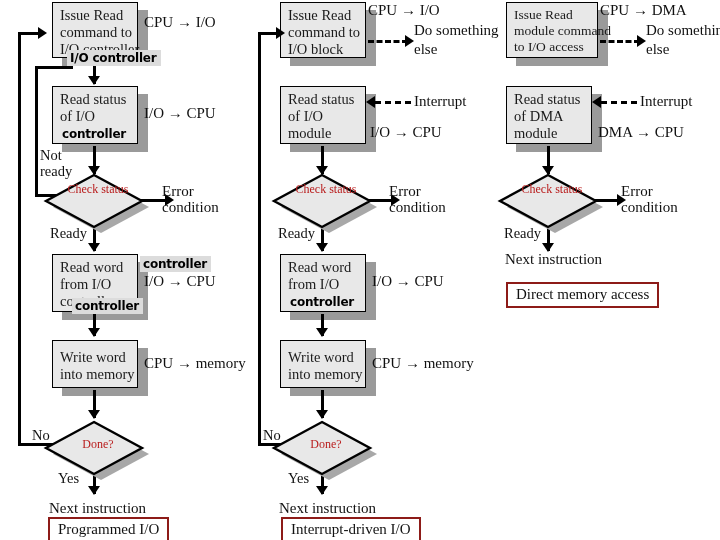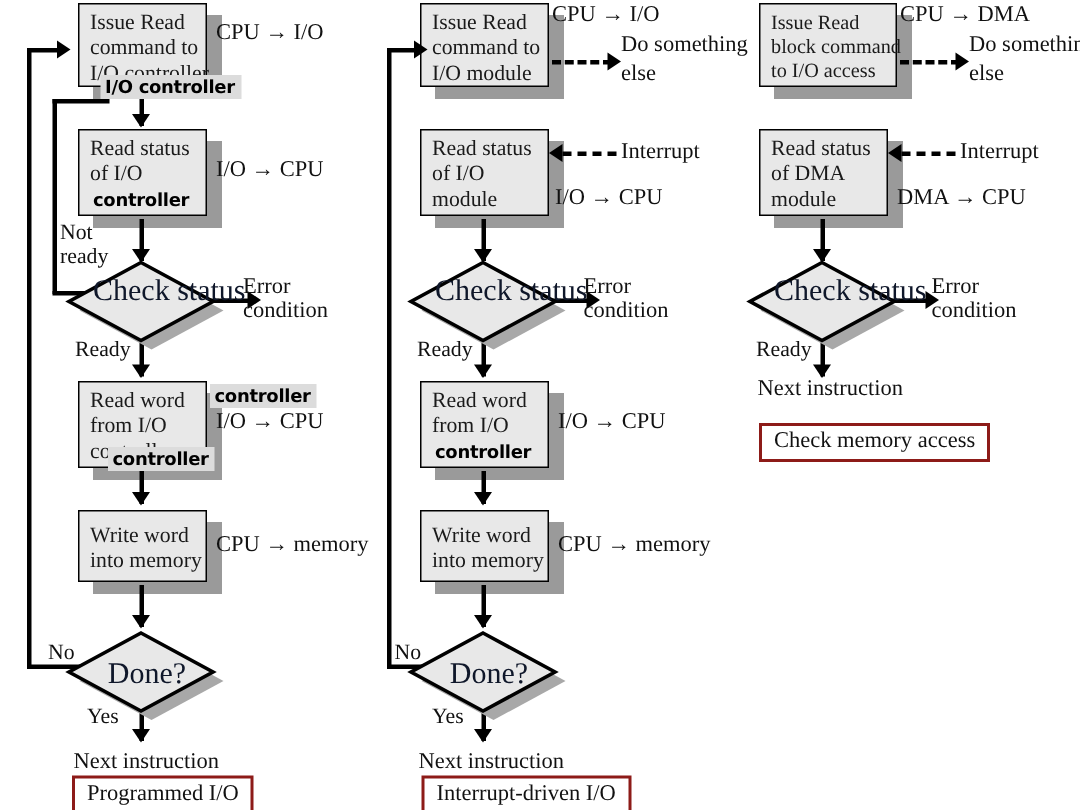--- a/index.html
+++ b/index.html
@@ -35,24 +35,24 @@
 
   
   .diamond{
     position:absolute;
     z-index:6;
   }
   .diamond svg{display:block;overflow:visible;}
   .dlabel{
     position:absolute;
     z-index:7;
-    font-size:20px;
+    font-size:12px;
     line-height:1.15;
     text-align:center;
-    color:#0f172a;
+    color:#b91c1c;
     white-space:nowrap;
   }
 
   
   .lbl{
     position:absolute;
     font-size:15px;
     line-height:1.15;
     color:#111;
     white-space:nowrap;
@@ -201,21 +201,21 @@
 
   <div class="lineV" style="left:258px;top:32px;height:414px;"></div>
   <div class="lineH" style="left:258px;top:443px;width:34px;"></div>
   <div class="lineH" style="left:258px;top:32px;width:20px;"></div>
   <div class="arrowR" style="left:276px;top:27px;"></div>
 
   <div class="shadow" style="left:290px;top:10px;width:86px;height:56px;"></div>
   <div class="node" style="left:280px;top:2px;width:86px;height:56px;">
     <span class="ln">Issue Read</span>
     <span class="ln">command to</span>
-    <span class="ln">I/O module</span>
+    <span class="ln">I/O block</span>
   </div>
   <div class="lbl" style="left:368px;top:2px;">CPU → I/O</div>
   <div class="dashH" style="left:368px;top:40px;width:40px;"></div>
   <div class="arrowR" style="left:405px;top:35px;"></div>
   <div class="lbl" style="left:414px;top:22px;">Do something</div>
   <div class="lbl" style="left:414px;top:41px;">else</div>
 
   <div class="shadow" style="left:290px;top:94px;width:86px;height:58px;"></div>
   <div class="node" style="left:280px;top:86px;width:86px;height:58px;">
     <span class="ln">Read status</span>
@@ -285,21 +285,21 @@
 
   <div class="lineV" style="left:321px;top:472px;height:22px;"></div>
   <div class="arrowD" style="left:316px;top:486px;"></div>
   <div class="lbl" style="left:279px;top:500px;">Next instruction</div>
 
   <div class="caption" style="left:281px;top:517px;">Interrupt-driven I/O</div>
 
   <div class="shadow" style="left:516px;top:10px;width:92px;height:56px;"></div>
   <div class="node" style="left:506px;top:2px;width:92px;height:56px;font-size:13.5px;">
     <span class="ln">Issue Read</span>
-    <span class="ln">block command</span>
+    <span class="ln">module command</span>
     <span class="ln">to I/O access</span>
   </div>
   <div class="lbl" style="left:600px;top:2px;">CPU → DMA</div>
   <div class="dashH" style="left:600px;top:40px;width:40px;"></div>
   <div class="arrowR" style="left:637px;top:35px;"></div>
   <div class="lbl" style="left:646px;top:22px;">Do something</div>
   <div class="lbl" style="left:646px;top:41px;">else</div>
 
   <div class="shadow" style="left:516px;top:94px;width:86px;height:58px;"></div>
   <div class="node" style="left:506px;top:86px;width:86px;height:58px;">
@@ -329,15 +329,15 @@
   <div class="lineH" style="left:594px;top:199px;width:26px;"></div>
   <div class="arrowR" style="left:617px;top:194px;"></div>
   <div class="lbl" style="left:621px;top:183px;">Error</div>
   <div class="lbl" style="left:621px;top:199px;">condition</div>
 
   <div class="lbl small" style="left:504px;top:225px;">Ready</div>
   <div class="lineV" style="left:547px;top:227px;height:24px;"></div>
   <div class="arrowD" style="left:542px;top:243px;"></div>
   <div class="lbl" style="left:505px;top:251px;">Next instruction</div>
 
-  <div class="caption" style="left:506px;top:282px;">Check memory access</div>
+  <div class="caption" style="left:506px;top:282px;">Direct memory access</div>
 
 </div>
 
 </body></html>

